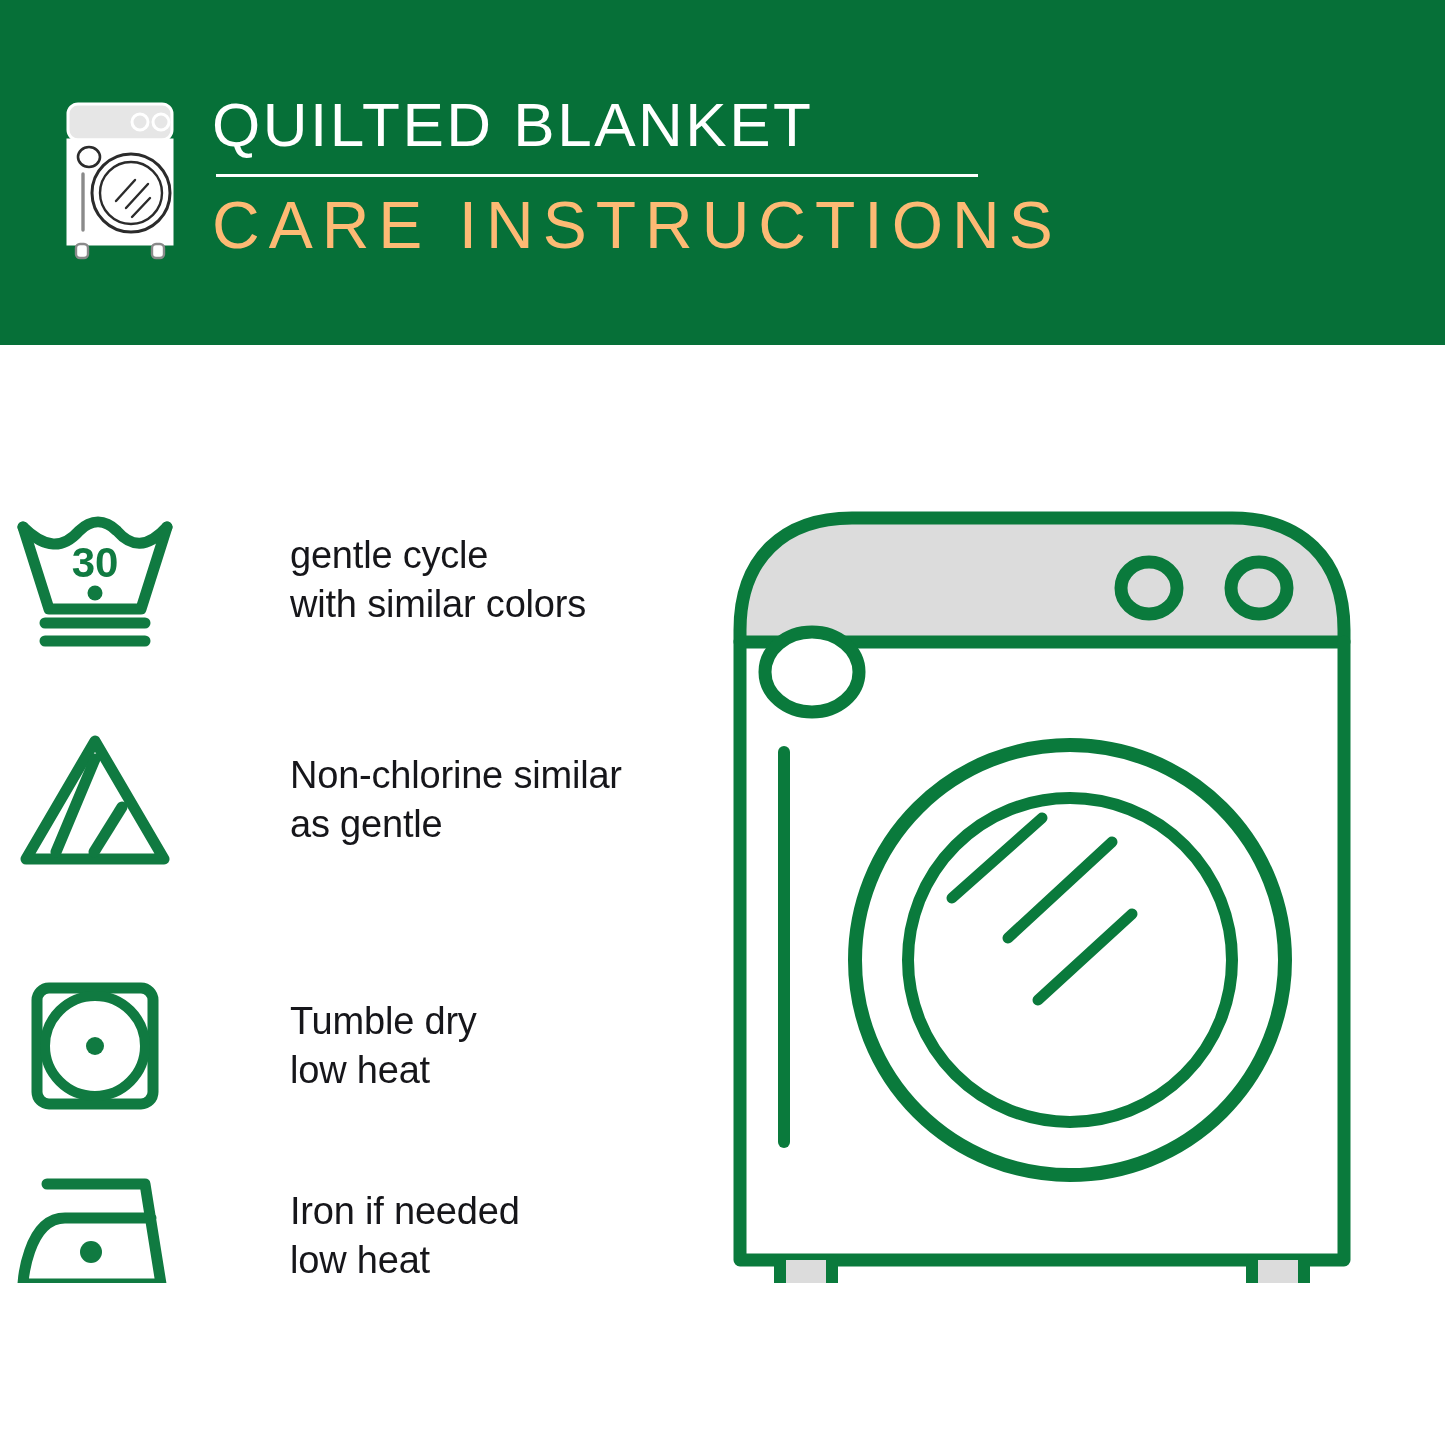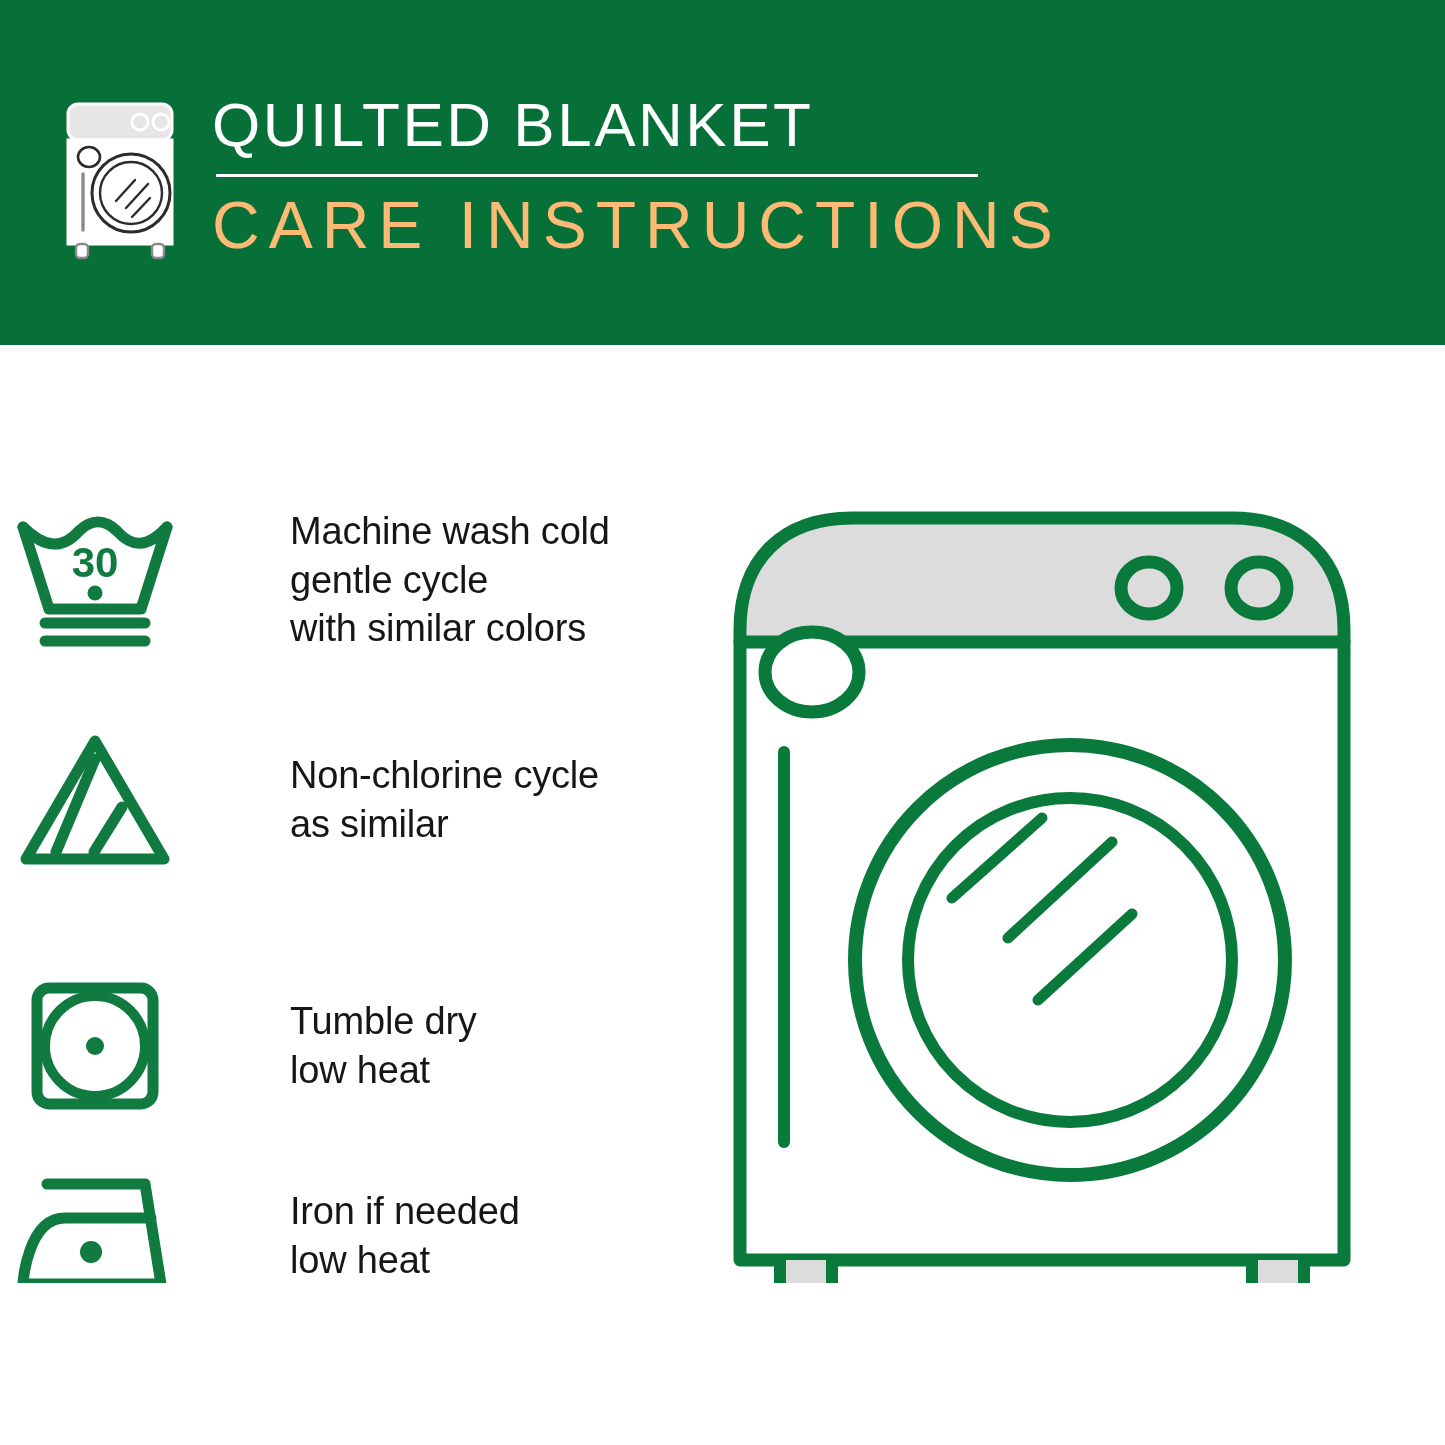--- a/index.html
+++ b/index.html
@@ -162,39 +162,38 @@
             <path d="M18 22 C40 44, 58 44, 74 26 C86 14, 100 14, 112 26 C126 42, 142 44, 162 22"></path>
             <path d="M18 22 L44 104 L136 104 L162 22"></path>
             <line x1="40" y1="118" x2="140" y2="118"></line>
             <line x1="40" y1="136" x2="140" y2="136"></line>
           </g>
           <text x="90" y="72" text-anchor="middle" fill="#107A41" font-family="Liberation Sans, sans-serif" font-size="42" font-weight="bold">30</text>
           <circle cx="90" cy="88" r="7.5" fill="#107A41"></circle>
         </svg>
       </div>
       <div class="care-text">
-        <span>Machine wash cold</span>
         <span>gentle cycle</span>
         <span>with similar colors</span>
       </div>
     </div>
 
     <div class="care-row r1">
       <div class="care-symbol">
         <svg width="170" height="150" viewBox="0 0 170 150" xmlns="http://www.w3.org/2000/svg">
           <g fill="none" stroke="#107A41" stroke-width="11" stroke-linecap="round" stroke-linejoin="round">
             <path d="M85 16 L154 134 L16 134 Z"></path>
             <line x1="85" y1="34" x2="46" y2="127"></line>
             <line x1="112" y1="82" x2="84" y2="127"></line>
           </g>
         </svg>
       </div>
       <div class="care-text">
-        <span>Non-chlorine cycle</span>
-        <span>as similar</span>
+        <span>Non-chlorine similar</span>
+        <span>as gentle</span>
       </div>
     </div>
 
     <div class="care-row r2">
       <div class="care-symbol">
         <svg width="150" height="150" viewBox="0 0 150 150" xmlns="http://www.w3.org/2000/svg">
           <rect x="17" y="17" width="116" height="116" rx="12" fill="none" stroke="#107A41" stroke-width="11"></rect>
           <circle cx="75" cy="75" r="50" fill="none" stroke="#107A41" stroke-width="10"></circle>
           <circle cx="75" cy="75" r="9" fill="#107A41"></circle>
         </svg>

